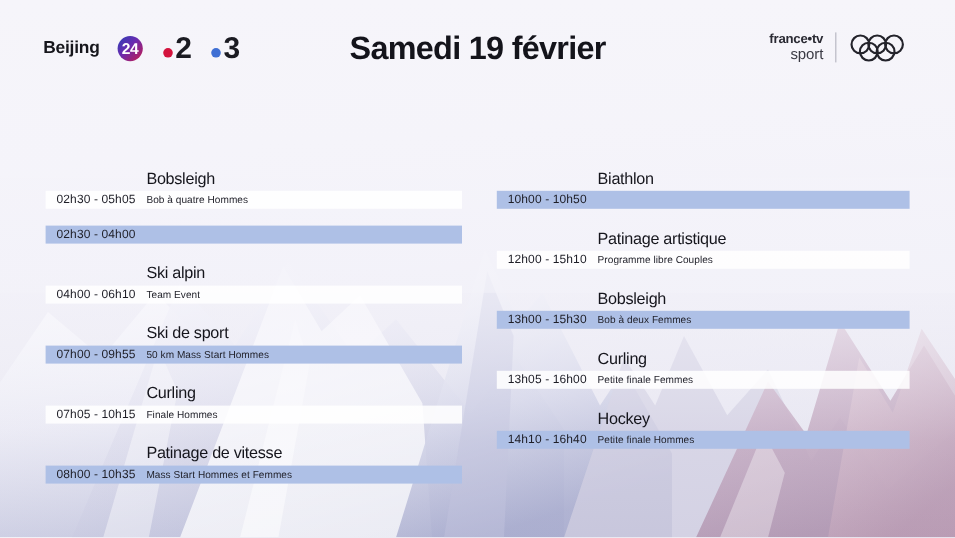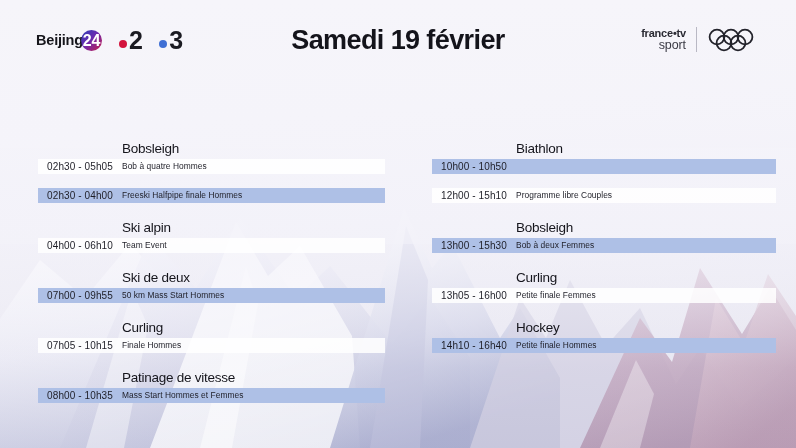--- a/index.html
+++ b/index.html
@@ -65,41 +65,41 @@
     position: absolute;
     left: 36px;
     top: 28px;
     display: flex;
     align-items: center;
     gap: 8px;
   }
   .beijing-lockup {
     display: flex;
     align-items: center;
-    gap: 1px;
+    gap: 18px;
     justify-content: space-between;
   }
   .beijing-word {
     font-size: 14.5px;
     font-weight: 700;
     letter-spacing: -0.2px;
     color: #16161c;
     line-height: 1;
   }
   .beijing-badge {
     width: 21px;
     height: 21px;
     border-radius: 50%;
     margin-left: -3px;
     background: linear-gradient(135deg, #2b3fb5 0%, #6a2bb0 45%, #c81b4a 100%);
     display: flex;
     align-items: center;
     justify-content: center;
     color: #ffffff;
-    font-size: 16px;
+    font-size: 13px;
     font-weight: 700;
     letter-spacing: -0.3px;
   }
   .channel {
     display: flex;
     align-items: center;
     gap: 2px;
     margin-left: 9px;
   }
   .chan-dot {
@@ -167,21 +167,21 @@
     position: absolute;
     top: 138px;
     left: 0;
     width: 796px;
   }
   .col {
     position: absolute;
     top: 0;
   }
   .col-left  { left: 38px;  width: 347px; }
-  .col-right { left: 432px; width: 344px; }
+  .col-right { left: 414px; width: 344px; }
 
   .sport-block { margin-bottom: 0; }
 
   .sport-name {
     font-size: 13.5px;
     font-weight: 400;
     color: #15151c;
     letter-spacing: -0.25px;
     padding-left: 84px;
     height: 21px;
@@ -334,34 +334,33 @@
           <div class="sport-name">Bobsleigh</div>
           <div class="event-row alt-white">
             <span class="event-time">02h30 - 05h05</span>
             <span class="event-label">Bob à quatre Hommes</span>
           </div>
         </div>
 
         <div class="sport-block">
           <div class="event-row alt-blue">
             <span class="event-time">02h30 - 04h00</span>
-            <span class="event-label">Freeski Halfpipe finale Hommes</span>
           </div>
         </div>
 
         <div class="sport-block">
           <div class="sport-name">Ski alpin</div>
           <div class="event-row alt-white">
             <span class="event-time">04h00 - 06h10</span>
             <span class="event-label">Team Event</span>
           </div>
         </div>
 
         <div class="sport-block">
-          <div class="sport-name">Ski de deux</div>
+          <div class="sport-name">Ski de sport</div>
           <div class="event-row alt-blue">
             <span class="event-time">07h00 - 09h55</span>
             <span class="event-label">50 km Mass Start Hommes</span>
           </div>
         </div>
 
         <div class="sport-block">
           <div class="sport-name">Curling</div>
           <div class="event-row alt-white">
             <span class="event-time">07h05 - 10h15</span>
@@ -382,20 +381,21 @@
       <div class="col col-right">
 
         <div class="sport-block">
           <div class="sport-name">Biathlon</div>
           <div class="event-row alt-blue">
             <span class="event-time">10h00 - 10h50</span>
           </div>
         </div>
 
         <div class="sport-block">
+          <div class="sport-name">Patinage artistique</div>
           <div class="event-row alt-white">
             <span class="event-time">12h00 - 15h10</span>
             <span class="event-label">Programme libre Couples</span>
           </div>
         </div>
 
         <div class="sport-block">
           <div class="sport-name">Bobsleigh</div>
           <div class="event-row alt-blue">
             <span class="event-time">13h00 - 15h30</span>

